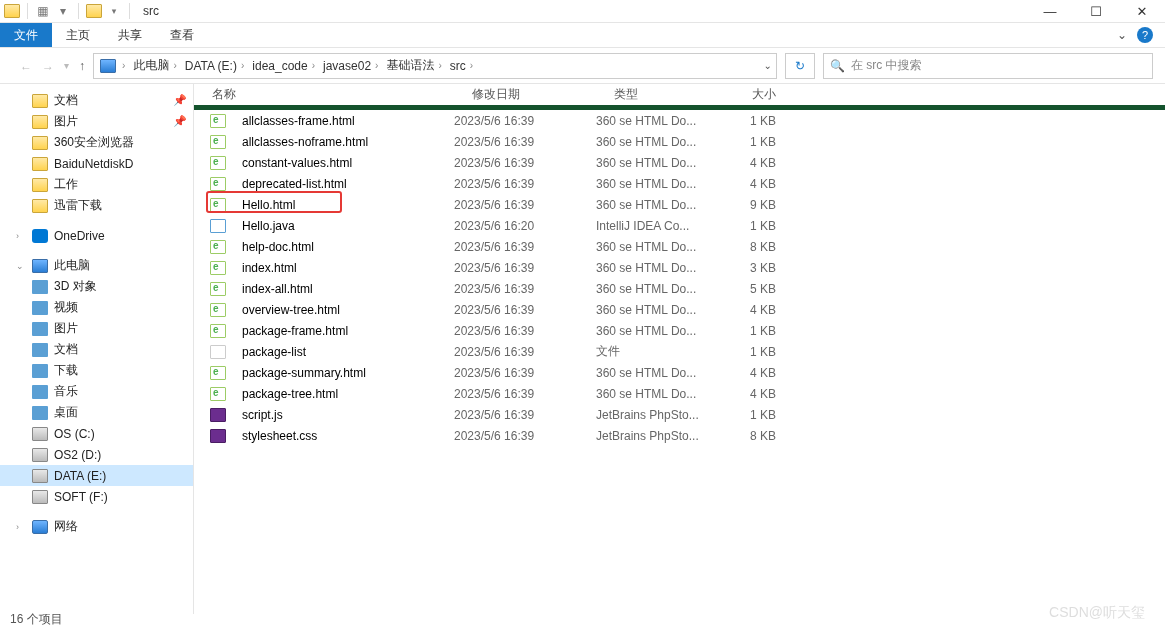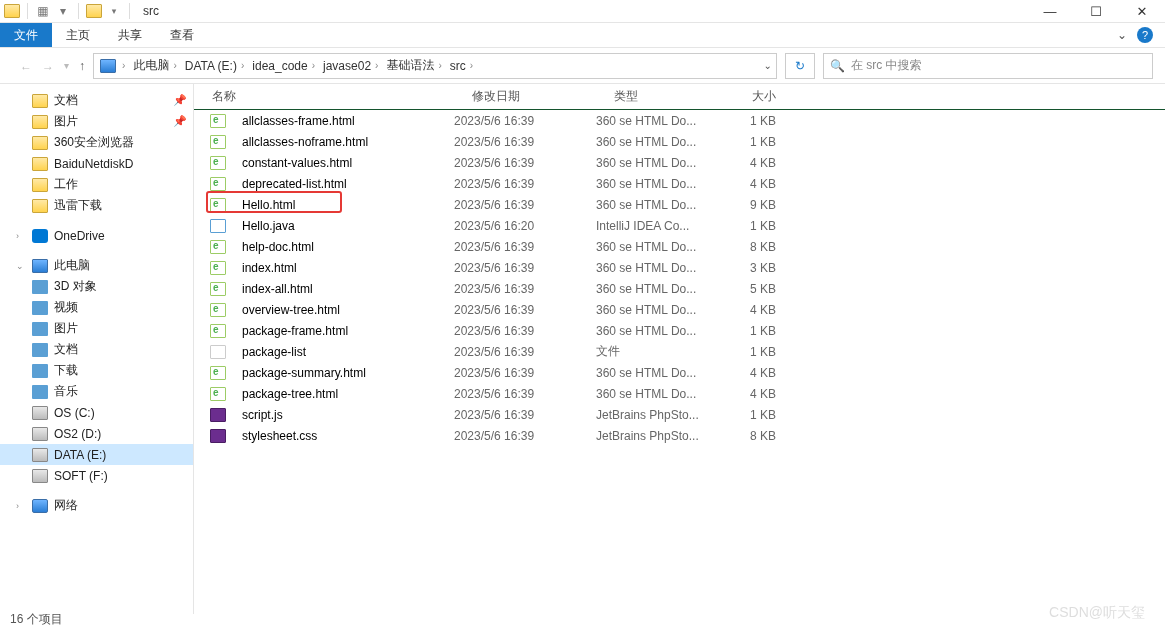--- a/index.html
+++ b/index.html
@@ -37,21 +37,21 @@
 .ico.drive { background: linear-gradient(#e8e8e8,#bbb); border: 1px solid #888; }
 .ico.onedrive { background: #0078d4; border-radius: 3px; }
 .ico.network { background: linear-gradient(#6fb5ff,#2a7dd4); border: 1px solid #3a6ea8; border-radius: 2px; }
 .ico.html { background: #fff; border: 1px solid #9ccc65; position: relative; }
 .ico.html::after { content: "e"; position: absolute; top: -1px; left: 2px; color: #4caf50; font-size: 10px; font-weight: bold; }
 .ico.java { background: #fff; border: 1px solid #5a9fd4; }
 .ico.text { background: #fff; border: 1px solid #ccc; }
 .ico.ps { background: #6b2d8e; border: 1px solid #4a1d63; }
 .ico.blue { background: #5a9fd4; }
 .content { flex: 1; position: relative; }
-.col-headers { height: 26px; display: flex; align-items: center; border-bottom: 1px solid #14532d; color: #555; }
+.col-headers { height: 26px; display: flex; align-items: center; border-bottom: 5px solid #14532d; color: #555; }
 .col-headers .col { padding-left: 18px; }
 .col.name { width: 260px; }
 .col.date { width: 142px; }
 .col.type { width: 122px; }
 .col.size { width: 72px; text-align: right; padding-right: 14px; padding-left: 0; }
 .file-list { }
 .file-row { display: flex; align-items: center; height: 21px; }
 .file-row .fname { display: flex; align-items: center; gap: 16px; width: 260px; padding-left: 16px; }
 .file-row .fdate { width: 142px; color: #666; }
 .file-row .ftype { width: 122px; color: #666; white-space: nowrap; overflow: hidden; text-overflow: ellipsis; }
@@ -206,20 +206,24 @@
         </div>
         <div class="tree-item l2">
           <span class="ico blue"></span>
           <span>下载</span>
         </div>
         <div class="tree-item l2">
           <span class="ico blue"></span>
           <span>音乐</span>
         </div>
         <div class="tree-item l2">
+          <span class="ico blue"></span>
+          <span>桌面</span>
+        </div>
+        <div class="tree-item l2">
           <span class="ico drive"></span>
           <span>OS (C:)</span>
         </div>
         <div class="tree-item l2">
           <span class="ico drive"></span>
           <span>OS2 (D:)</span>
         </div>
         <div class="tree-item l2 selected">
           <span class="ico drive"></span>
           <span>DATA (E:)</span>

